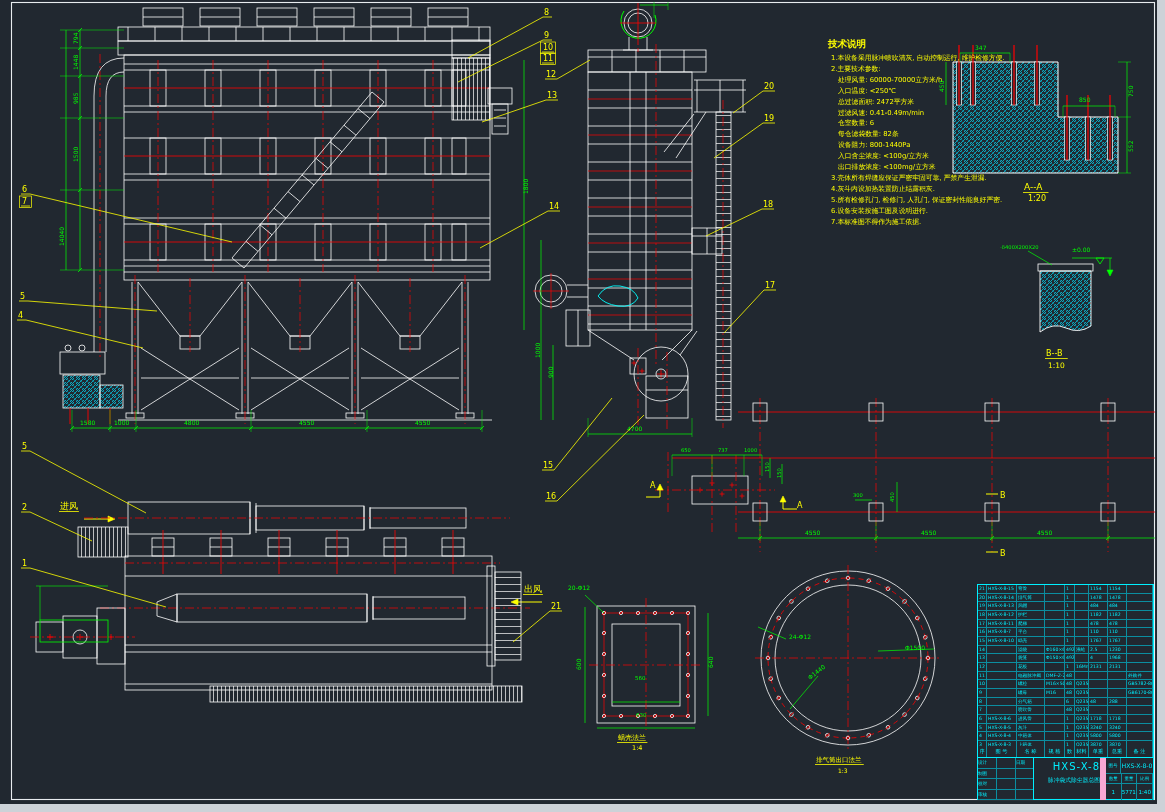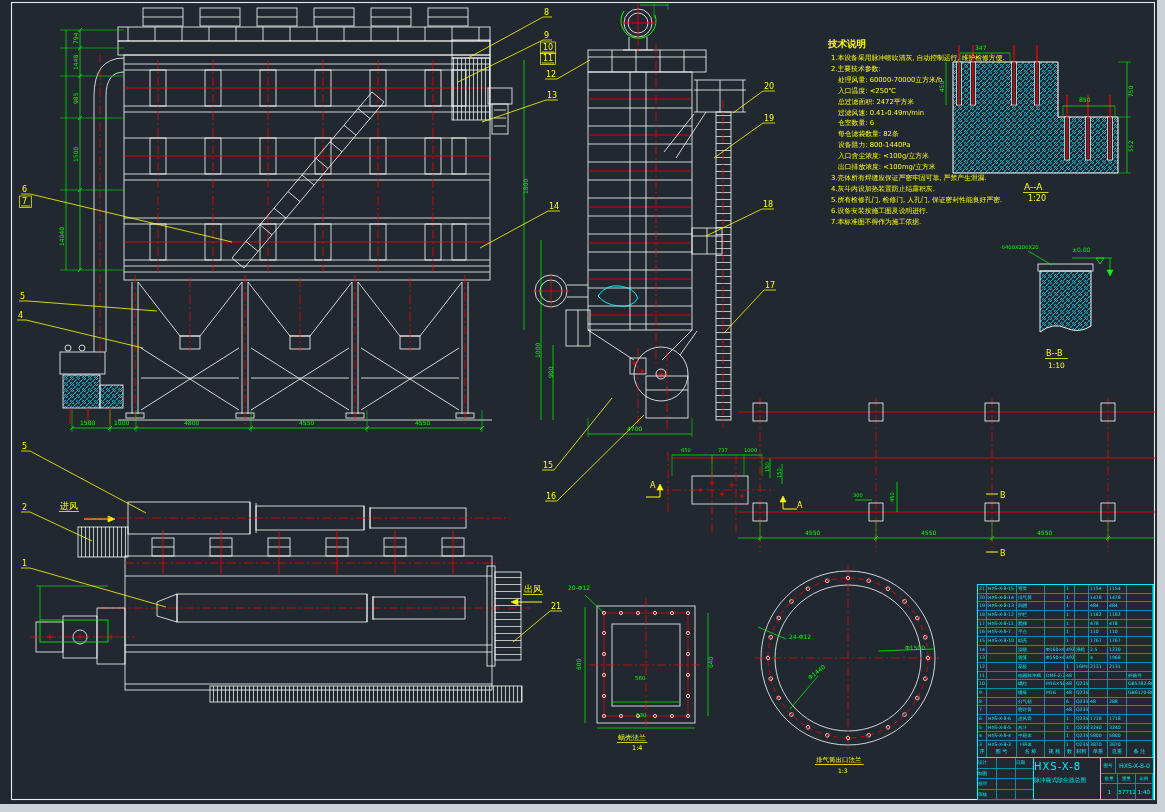--- a/index.html
+++ b/index.html
@@ -20,21 +20,21 @@
   .bomhead{display:grid;grid-template-columns:9px 30px 28px 20px 10px 14px 19px 19px 1fr;
            height:11px;border-bottom:1px solid #00f0ff;}
   .bomhead span{font-size:5.2px;line-height:11px;border-right:1px solid #0b8ea0;text-align:center;overflow:hidden;}
   .tbbot{display:flex;height:42px;}
   .sign{width:55px;border-right:1px solid #00f0ff;display:flex;flex-direction:column;}
   .signrow{flex:1;display:flex;border-bottom:1px solid #0b8ea0;}
   .signrow span{font-size:4.6px;line-height:9.5px;border-right:1px solid #0b8ea0;overflow:hidden;}
   .signrow span:nth-child(1){width:18px;}
   .signrow span:nth-child(2){width:18px;}
   .signrow span:nth-child(3){flex:1;border-right:none;}
-  .tmain{width:66px;border-right:1px solid #f9a8d4;text-align:left;}
+  .tmain{width:66px;border-right:6px solid #f9a8d4;text-align:right;}
   .model{font-size:10px;line-height:18px;letter-spacing:1px;}
   .tname{font-size:5.8px;line-height:8px;}
   .tright{flex:1;display:flex;flex-direction:column;}
   .dnorow{height:15px;border-bottom:1px solid #0b8ea0;display:flex;}
   .dnorow .lab{font-size:4.6px;width:14px;line-height:15px;border-right:1px solid #0b8ea0;text-align:center;}
   .dnorow .val{font-size:6.2px;flex:1;line-height:15px;text-align:center;overflow:hidden;}
   .qwrh{display:flex;height:9px;border-bottom:1px solid #0b8ea0;}
   .qwrh span{flex:1;font-size:4.4px;line-height:9px;text-align:center;border-right:1px solid #0b8ea0;}
   .qwrv{display:flex;flex:1;}
   .qwrv span{flex:1;font-size:5.6px;line-height:16px;text-align:center;border-right:1px solid #0b8ea0;overflow:hidden;}

